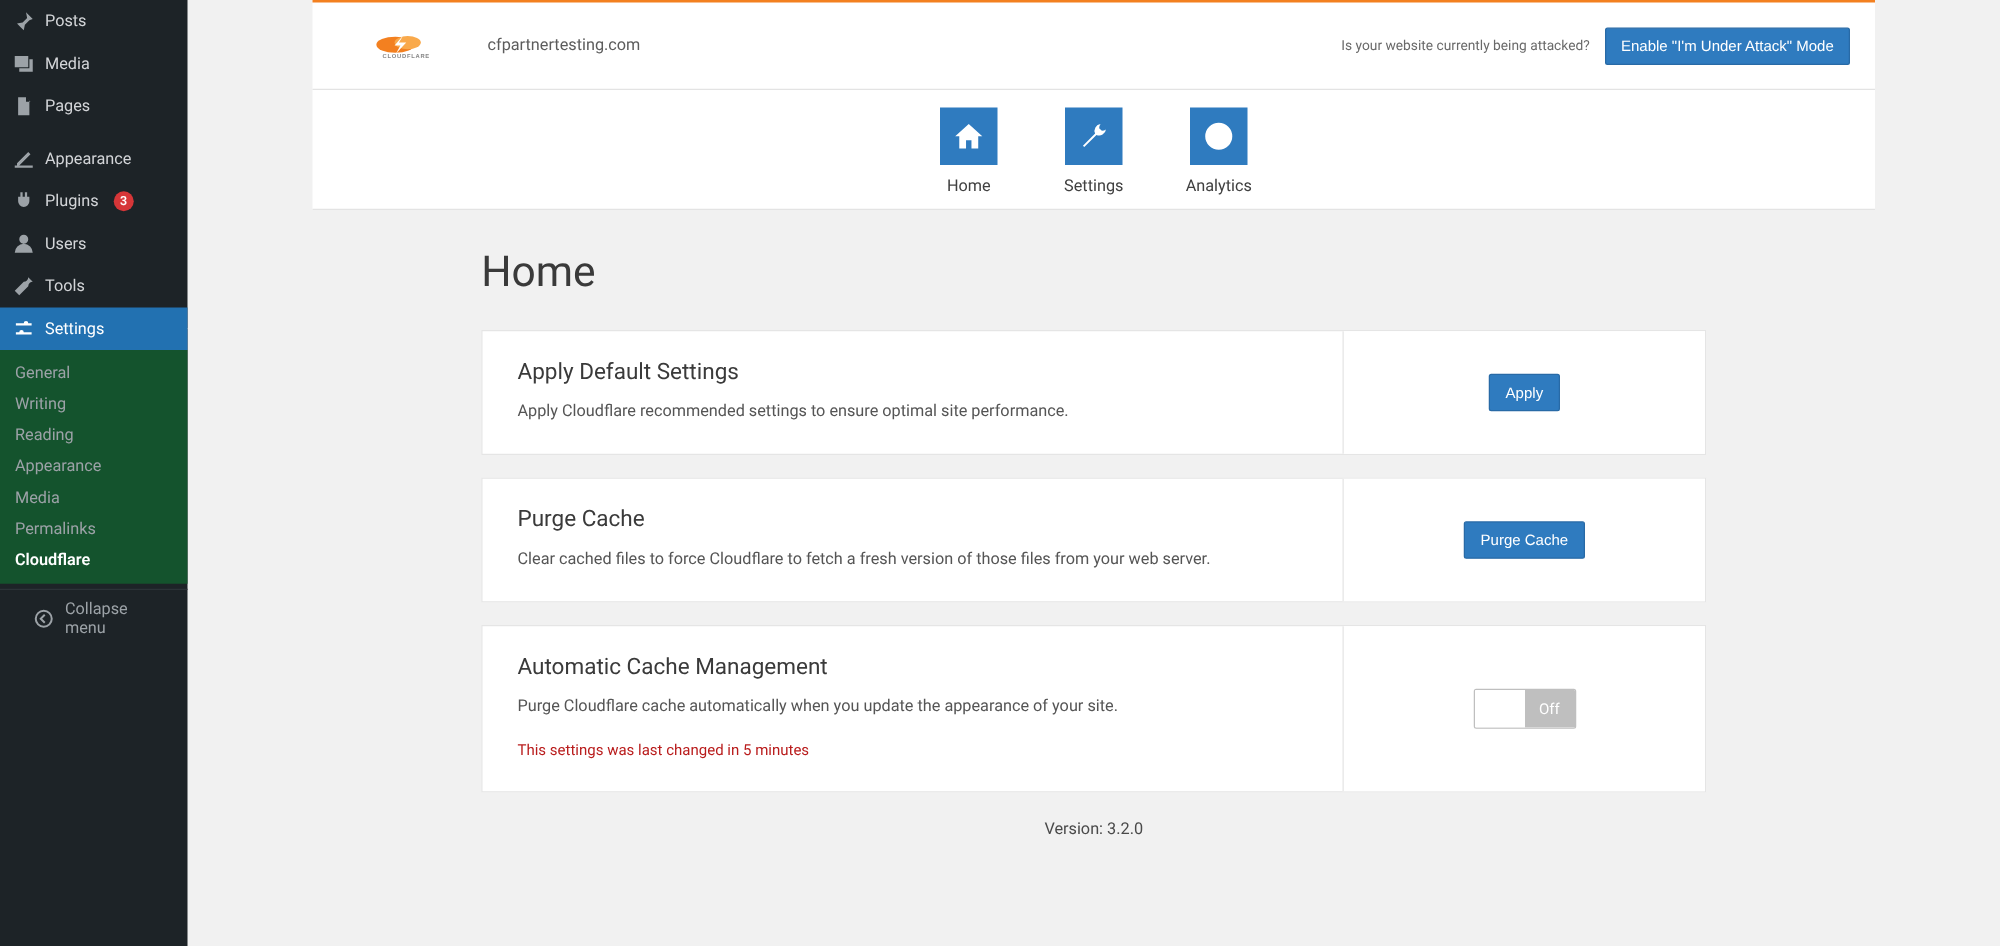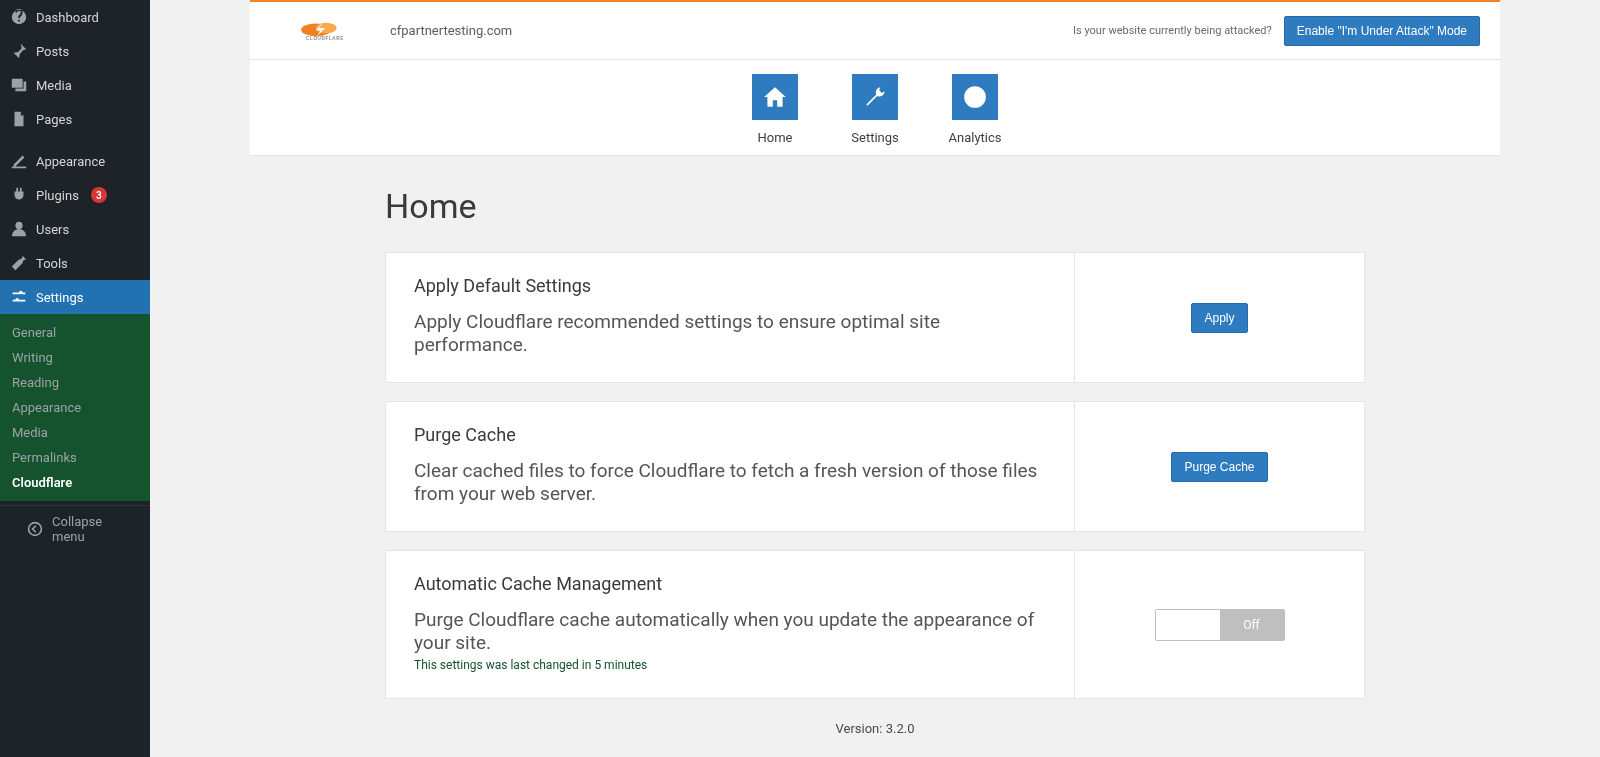--- a/index.html
+++ b/index.html
@@ -107,21 +107,21 @@
     margin: 0 100px 0 100px;
   }
 
   
   .cf-topbar {
     background: #fff;
     border-top: 2px solid #f38020;
     border-bottom: 1px solid #e3e3e3;
     display: flex;
     align-items: center;
-    height: 60px;
+    height: 72px;
     padding: 0 20px 0 40px;
   }
   .cf-logo {
     display: flex;
     align-items: center;
     gap: 6px;
     margin-right: 30px;
   }
   .cf-logo-svg { width: 70px; height: 26px; }
   .cf-domain {
@@ -212,41 +212,41 @@
     padding: 10px;
     background: #fff;
   }
   .cf-card-title {
     font-size: 18px;
     font-weight: 400;
     color: #3a3a3a;
     margin-bottom: 14px;
   }
   .cf-card-desc {
-    font-size: 19px;
+    font-size: 13px;
     color: #555;
   }
   .cf-card-meta {
     font-size: 12px;
-    color: #14532d;
-    margin-top: 4px;
+    color: #b91c1c;
+    margin-top: 20px;
   }
 
   
   .toggle {
     display: inline-flex;
     border: 1px solid #bfbfbf;
     border-radius: 2px;
     height: 32px;
     overflow: hidden;
     user-select: none;
     cursor: pointer;
   }
   .toggle-half {
-    width: 64px;
+    width: 40px;
     display: flex;
     align-items: center;
     justify-content: center;
     font-size: 12px;
     color: #333;
   }
   .toggle-half.empty { background: #fff; }
   .toggle-half.off  { background: #bfbfbf; color: #fff; }
 
   .version {
@@ -257,28 +257,20 @@
   }
 
   
   svg { display: block; }
 </style>
 </head>
 <body>
 
 <nav id="adminmenu">
 
-  <div class="menu-item">
-    <span class="menu-icon">
-      <svg viewBox="0 0 20 20" width="18" height="18" fill="currentColor">
-          <path d="M10 2a8 8 0 108 8 8 8 0 00-8-8zm1 13H9v-2h2zm2.07-6.75l-.9.92A3 3 0 0011 11h-2a4.93 4.93 0 011.46-3.54l1.24-1.26A2 2 0 108 5H6a4 4 0 118 .25 3.68 3.68 0 01-.93 2z"></path>
-        </svg>
-    </span>
-    <span>Dashboard</span>
-  </div>
 
   <div class="menu-item">
     <span class="menu-icon">
       <svg viewBox="0 0 20 20" width="18" height="18" fill="currentColor">
           <path d="M12 2l6 6-3 1-4 4-1 5-3-3-4 4 4-4-3-3 5-1 4-4z"></path>
         </svg>
     </span>
     <span>Posts</span>
   </div>
 

